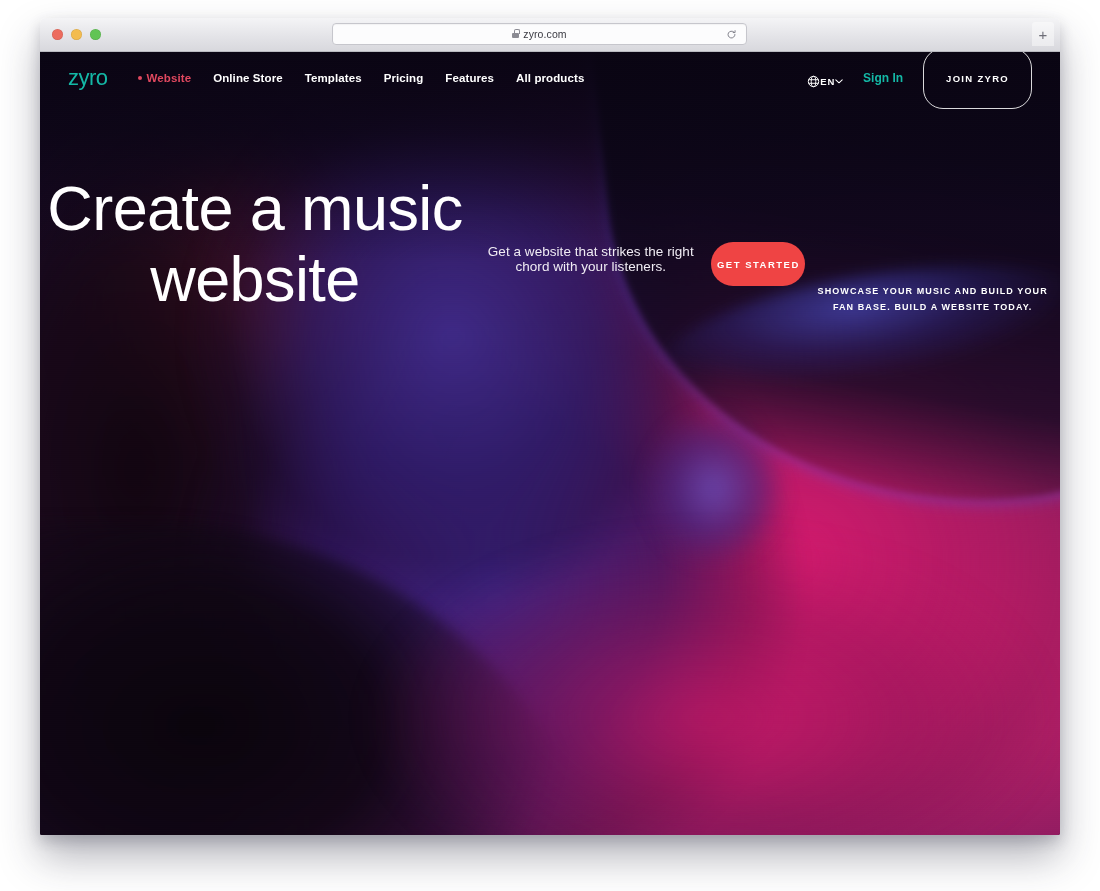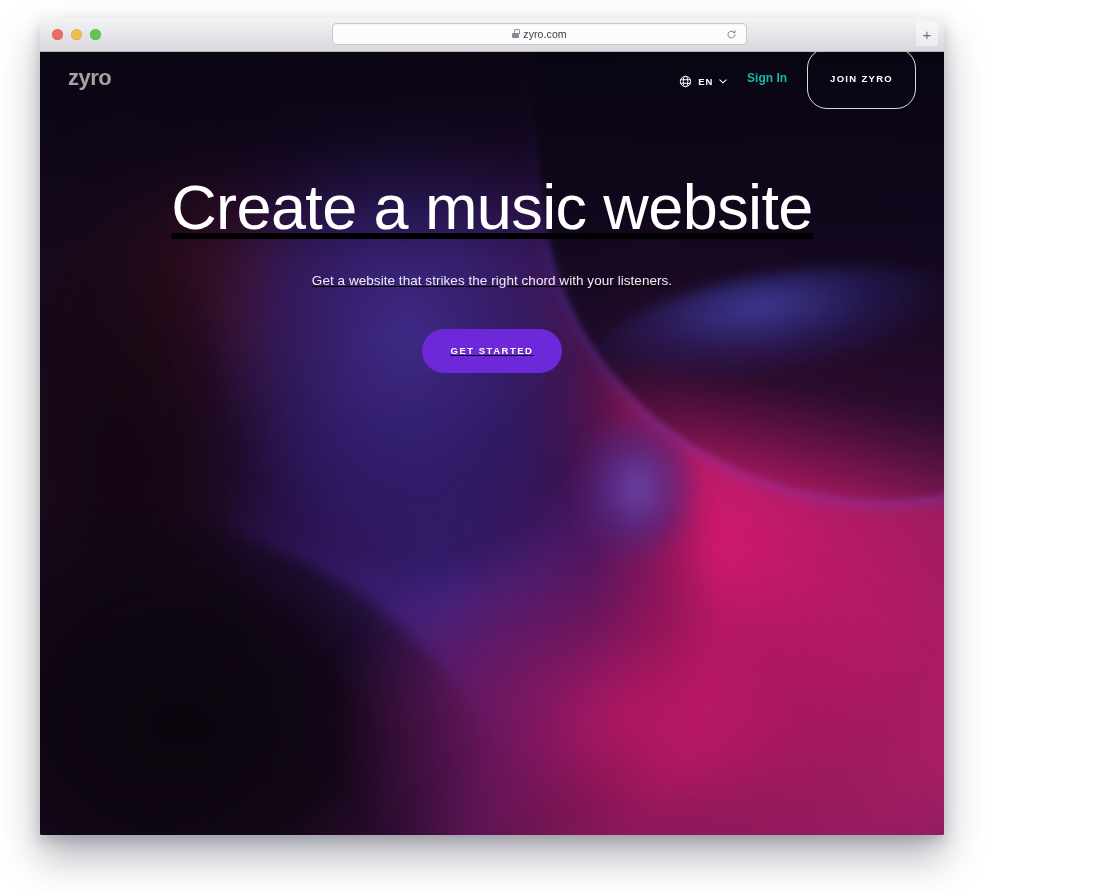--- a/index.html
+++ b/index.html
@@ -17,21 +17,21 @@
     width: 1100px;
     height: 891px;
     background: #ffffff;
   }
 
   
   .browser-window {
     position: absolute;
     left: 40px;
     top: 18px;
-    width: 904px;
+    width: 1020px;
     height: 817px;
     border-radius: 5px 5px 2px 2px;
     overflow: hidden;
     box-shadow: 0 22px 40px rgba(40,40,60,0.35),
                 0 6px 14px rgba(40,40,60,0.20);
   }
 
   
   .browser-chrome {
     position: relative;
@@ -244,22 +244,22 @@
     position: absolute;
     left: 0; right: 0; top: 0;
     height: 52px;
     display: flex;
     align-items: center;
     padding: 0 28px;
     z-index: 5;
   }
   .logo {
     font-size: 22px;
-    font-weight: 700;
-    color: #a3a3a3;
+    font-weight: 400;
+    color: #14b8a6;
     letter-spacing: -0.5px;
     margin-right: 30px;
     user-select: none;
   }
   .nav-links {
     display: flex;
     align-items: center;
     gap: 22px;
   }
   .nav-link {
@@ -284,21 +284,20 @@
   }
   .nav-right {
     margin-left: auto;
     display: flex;
     align-items: center;
     gap: 20px;
   }
   .lang-picker {
     display: flex;
     align-items: center;
-    gap: 6px;
     color: #ffffff;
     cursor: pointer;
     margin-top: 6px;
   }
   .globe-icon { width: 13px; height: 13px; display: block; }
   .lang-label {
     font-size: 9.5px;
     font-weight: 700;
     letter-spacing: 0.8px;
   }
@@ -323,44 +322,42 @@
     white-space: nowrap;
     font-family: "Liberation Sans", sans-serif;
   }
 
   
   .hero-content {
     position: absolute;
     left: 0; right: 0; top: 0;
     padding-top: 120px;
     display: flex;
-    flex-direction: column;
     align-items: center;
     z-index: 4;
-    text-decoration: underline;
   }
   .hero-title {
     font-size: 63px;
     line-height: 1.12;
     font-weight: 400;
     color: #ffffff;
     text-align: center;
     letter-spacing: -0.6px;
     max-width: 760px;
   }
   .hero-sub {
     margin-top: 30px;
     font-size: 13.5px;
     color: #f0ecf4;
-    text-align: left;
+    text-align: center;
     letter-spacing: 0.05px;
   }
   .cta-btn {
     margin-top: 41px;
-    background: #6d28d9;
+    background: #ef4444;
     color: #ffffff;
     border: none;
     border-radius: 26px;
     width: 140px;
     height: 44px;
     font-size: 9.5px;
     font-weight: 700;
     letter-spacing: 1.5px;
     cursor: pointer;
     font-family: "Liberation Sans", sans-serif;
@@ -419,20 +416,31 @@
         <div class="layer-shoulder"></div>
         <div class="layer-bottomglow"></div>
         <div class="layer-topvig"></div>
         <div class="layer-grain"></div>
       </div>
 
       <div class="navbar">
 
         <div class="logo">zyro</div>
 
+        <div class="nav-links">
+          <div class="nav-link active">
+            <span class="nav-dot"></span>
+            <span>Website</span>
+          </div>
+          <div class="nav-link">Online Store</div>
+          <div class="nav-link">Templates</div>
+          <div class="nav-link">Pricing</div>
+          <div class="nav-link">Features</div>
+          <div class="nav-link">All products</div>
+        </div>
 
         <div class="nav-right">
 
           <div class="lang-picker">
             <svg class="globe-icon" viewBox="0 0 16 16" fill="none" stroke="#ffffff" stroke-width="1.2">
               <circle cx="8" cy="8" r="6.4"></circle>
               <ellipse cx="8" cy="8" rx="2.8" ry="6.4"></ellipse>
               <path d="M1.9 5.8h12.2M1.9 10.2h12.2"></path>
             </svg>
             <span class="lang-label">EN</span>
@@ -449,17 +457,18 @@
 
       <div class="hero-content">
         <h1 class="hero-title">
           <span>Create a music website</span><br>
         </h1>
 
         <p class="hero-sub">Get a website that strikes the right chord with your listeners.</p>
 
         <button class="cta-btn">GET STARTED</button>
 
+        <div class="hero-caption">SHOWCASE YOUR MUSIC AND BUILD YOUR FAN BASE. BUILD A WEBSITE TODAY.</div>
       </div>
 
     </div>
   </div>
 </div>
 
 </body></html>

